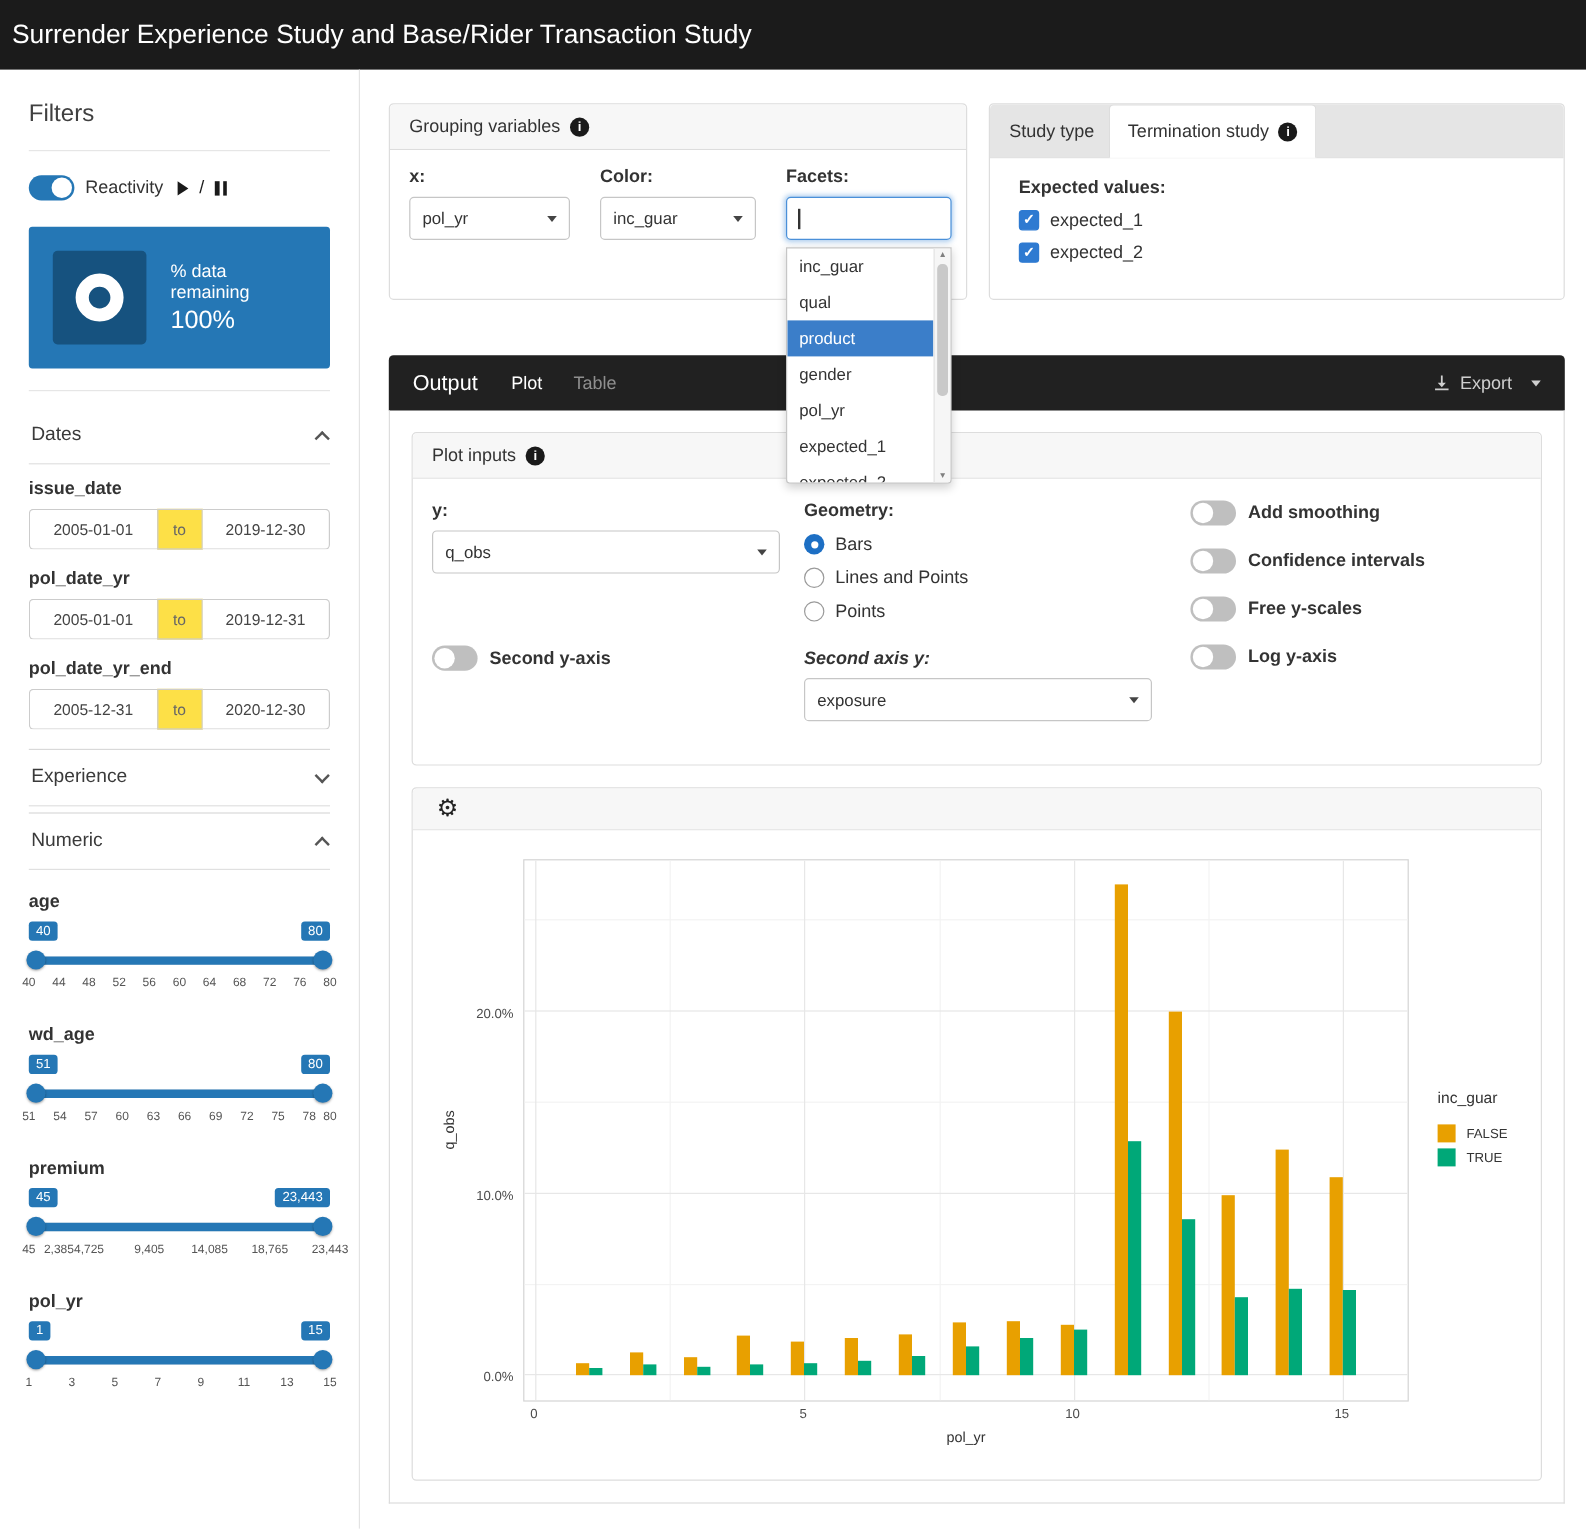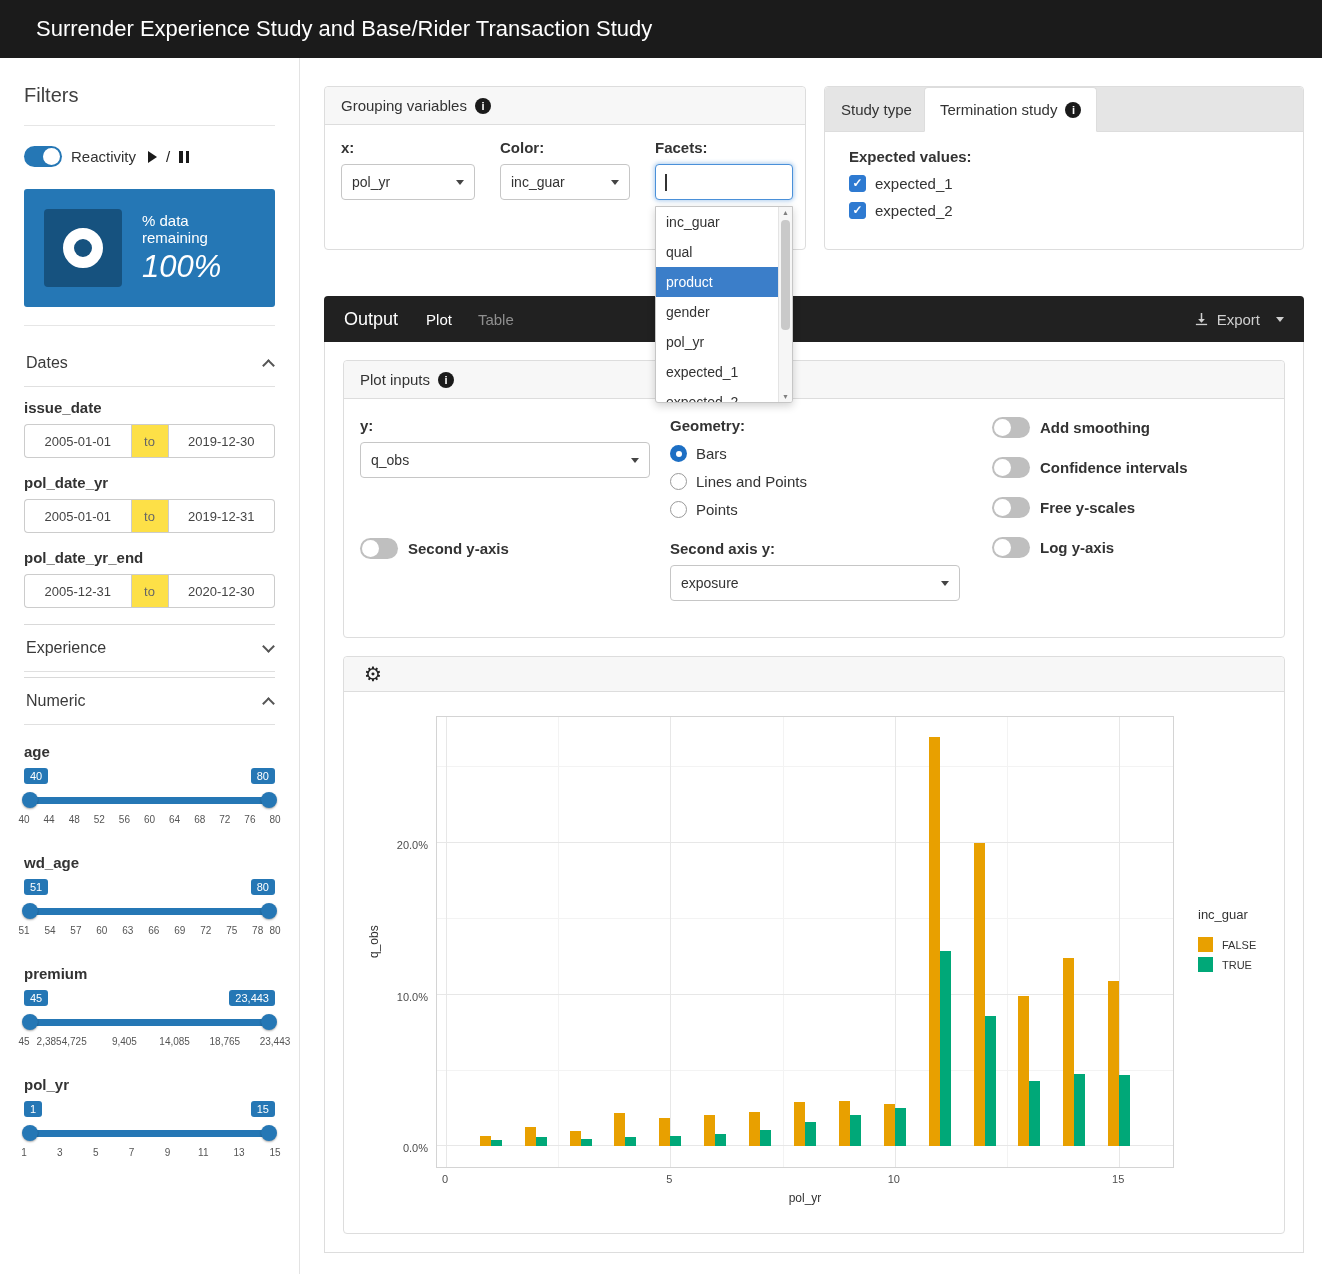--- a/index.html
+++ b/index.html
@@ -2,21 +2,21 @@
 <html><head>
 <meta charset="utf-8">
 <style>
   * { box-sizing: border-box; }
   html,body { margin:0; padding:0; }
   body {
     width:1322px; height:1274px; overflow:hidden;
     font-family:"Liberation Sans", sans-serif; background:#fff; color:#333;
   }
   
-  .app-header { height:58px; background:#1b1b1b; color:#fff; display:flex; align-items:center; padding:0 36px; font-size:22px; }
+  .app-header { height:58px; background:#1b1b1b; color:#fff; display:flex; align-items:center; padding:0 10px; font-size:22px; }
   
   .layout { display:flex; height:1216px; }
   .sidebar { width:300px; min-width:300px; border-right:1px solid #e3e3e3; padding:0 24px; overflow:hidden; }
   .main { flex:1; padding:28px 18px 0 24px; }
   
   .filters-title { font-size:20px; color:#404040; margin-top:26px; }
   hr.rule { border:none; border-top:1px solid #e6e6e6; margin:18px 0 14px; }
   .reactivity-row { display:flex; align-items:center; gap:9px; margin:20px 0 22px; }
   .toggle { width:38px; height:21px; border-radius:11px; position:relative; display:inline-block; flex:none; cursor:pointer; }
   .toggle.on { background:#2577b5; }
@@ -26,21 +26,21 @@
   .toggle.off .knob { left:2px; }
   .reactivity-label { font-size:15px; color:#333; }
   .play-icon { width:0; height:0; border-left:9px solid #1a1a1a; border-top:6px solid transparent; border-bottom:6px solid transparent; display:inline-block; margin-left:3px; }
   .sep { font-size:15px; color:#1a1a1a; }
   .pause-icon { display:inline-flex; gap:3px; }
   .pause-icon i { width:3.5px; height:12px; background:#1a1a1a; display:block; }
   .value-box { background:#2577b5; border-radius:3px; height:118px; display:flex; align-items:center; padding:0 20px; gap:20px; }
   .vb-icon { width:78px; height:78px; background:#16527f; border-radius:4px; display:flex; align-items:center; justify-content:center; flex:none; }
   .ring { width:40px; height:40px; border:11px solid #fff; border-radius:50%; }
   .vb-label { color:#fff; font-size:15px; }
-  .vb-value { color:#fff; font-size:31px; margin-top:3px;font-style:italic; }
+  .vb-value { color:#fff; font-size:21px; margin-top:3px; }
   .section-header { display:flex; justify-content:space-between; align-items:center; padding:14px 2px; font-size:16px; color:#3a3a3a; border-bottom:1px solid #e0e0e0; cursor:pointer; }
   .section-header.topline { border-top:1px solid #d9d9d9; margin-top:5px; }
   .chev { width:9px; height:9px; border-right:2px solid #555; border-bottom:2px solid #555; display:inline-block; }
   .chev.up { transform:rotate(-135deg); margin-top:5px; }
   .chev.down { transform:rotate(45deg); margin-bottom:4px; }
   .fld-label { font-weight:bold; font-size:15px; color:#333; margin-bottom:8px; }
   .date-filter { margin:12px 0 16px; }
   .date-group { display:flex; }
   .date-input { flex:1; min-width:0; height:34px; border:1px solid #ccc; font-size:13px; font-family:"Liberation Sans",sans-serif; color:#444; text-align:center; background:#fff; padding:0; }
   .date-input.start { border-radius:4px 0 0 4px; border-right:none; }
@@ -109,21 +109,21 @@
   .pi-body { display:grid; grid-template-columns:310px 322px 1fr; padding:18px 16px 36px; }
   .toggle-row { display:flex; align-items:center; gap:10px; margin:0 0 19px; }
   .toggle-label { font-weight:bold; font-size:15px; color:#333; }
   .second-y { margin-top:60px; }
   .radio-row { display:flex; align-items:center; gap:9px; margin:11px 0; cursor:pointer; }
   .radio { width:17px; height:17px; border-radius:50%; position:relative; flex:none; }
   .radio.selected { background:#1d6fc4; }
   .radio.selected::after { content:""; position:absolute; left:5.5px; top:5.5px; width:6px; height:6px; background:#fff; border-radius:50%; }
   .radio.unselected { border:1px solid #9a9a9a; background:#fff; }
   .radio-label { font-size:15px; color:#333; }
-  .second-axis-label { margin-top:22px; }
+  .second-axis-label { margin-top:22px;font-style:italic; }
   
   .plot-panel { margin-top:18px; }
   .plot-header { padding:7px 20px; }
   .gear { cursor:pointer; line-height:1; }
   .gear::before { content:"⚙"; font-size:20px; color:#222; }
   .chart-body { padding:24px 18px 28px; }
   .chart { display:flex; }
   .y-axis-label { width:24px; height:452px; display:flex; align-items:center; justify-content:center; writing-mode:vertical-rl; transform:rotate(180deg); font-size:12px; color:#333; }
   .y-ticks { width:50px; position:relative; height:452px; }
   .y-ticks span { position:absolute; right:8px; font-size:11px; color:#4d4d4d; }

